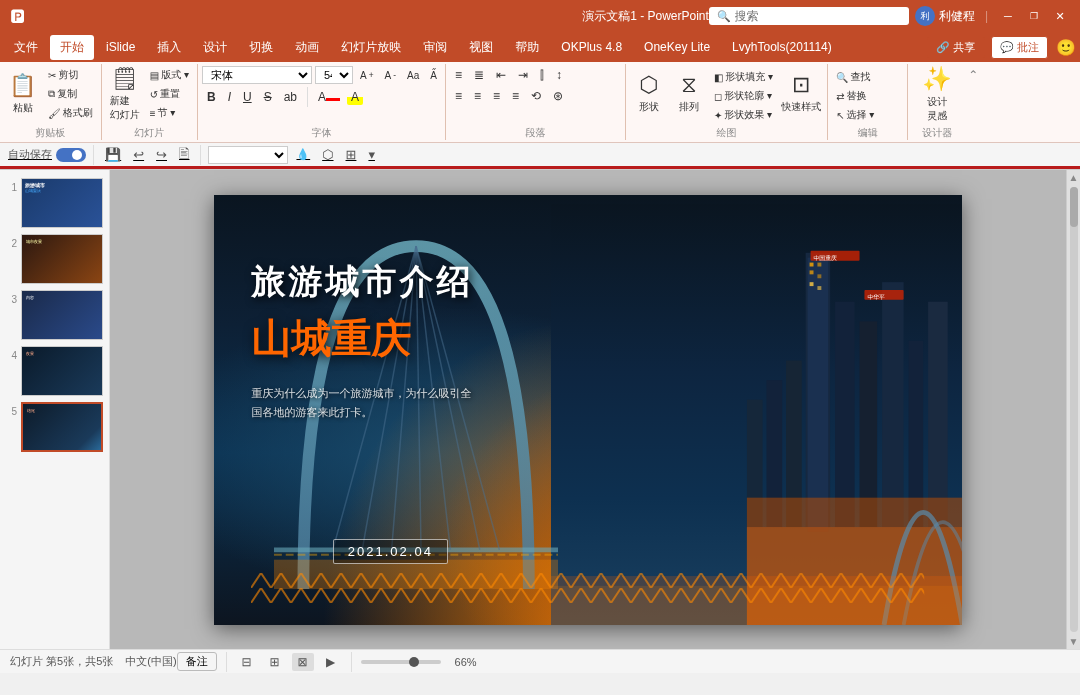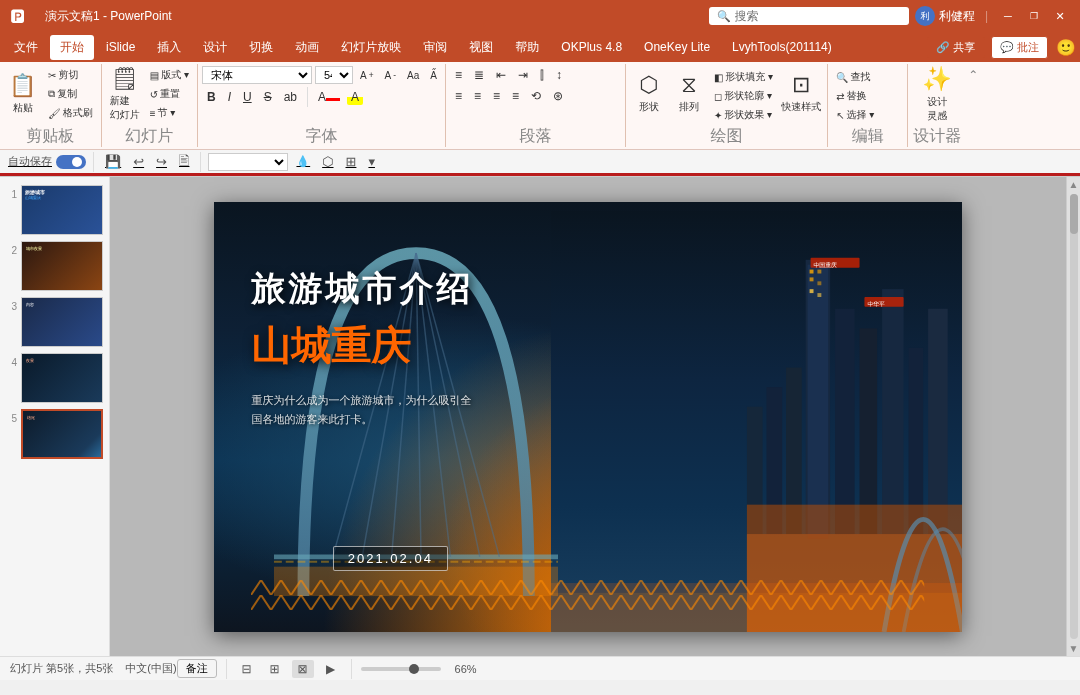--- a/index.html
+++ b/index.html
@@ -8,21 +8,21 @@
     
     .title-bar {
       height: 32px;
       background: #c14b28;
       display: flex;
       align-items: center;
       justify-content: space-between;
       padding: 0 10px;
       color: white;
     }
-    .title-bar-center { font-size: 12px; color: white; flex: 1; text-align: left; margin-left: 20px; }
+    .title-bar-center { font-size: 12px; color: white; flex: 1; text-align: right; margin-left: 20px; }
     .title-bar-left { display: flex; align-items: center; gap: 8px; }
     .title-bar-right { display: flex; align-items: center; gap: 6px; }
     .search-box {
       background: white;
       border-radius: 3px;
       padding: 2px 8px;
       display: flex;
       align-items: center;
       width: 200px;
       gap: 4px;
@@ -263,21 +263,21 @@
       border-right: 1px solid #e0c0b0;
       padding: 0 4px;
     }
     .rib-group-top {
       display: flex;
       align-items: center;
       flex: 1;
       gap: 2px;
     }
     .rib-group-label {
-      font-size: 16px;
+      font-size: 10px;
       color: #888;
       text-align: center;
       padding-top: 2px;
     }
     .big-btn {
       display: flex;
       flex-direction: column;
       align-items: center;
       justify-content: center;
       min-width: 38px;

